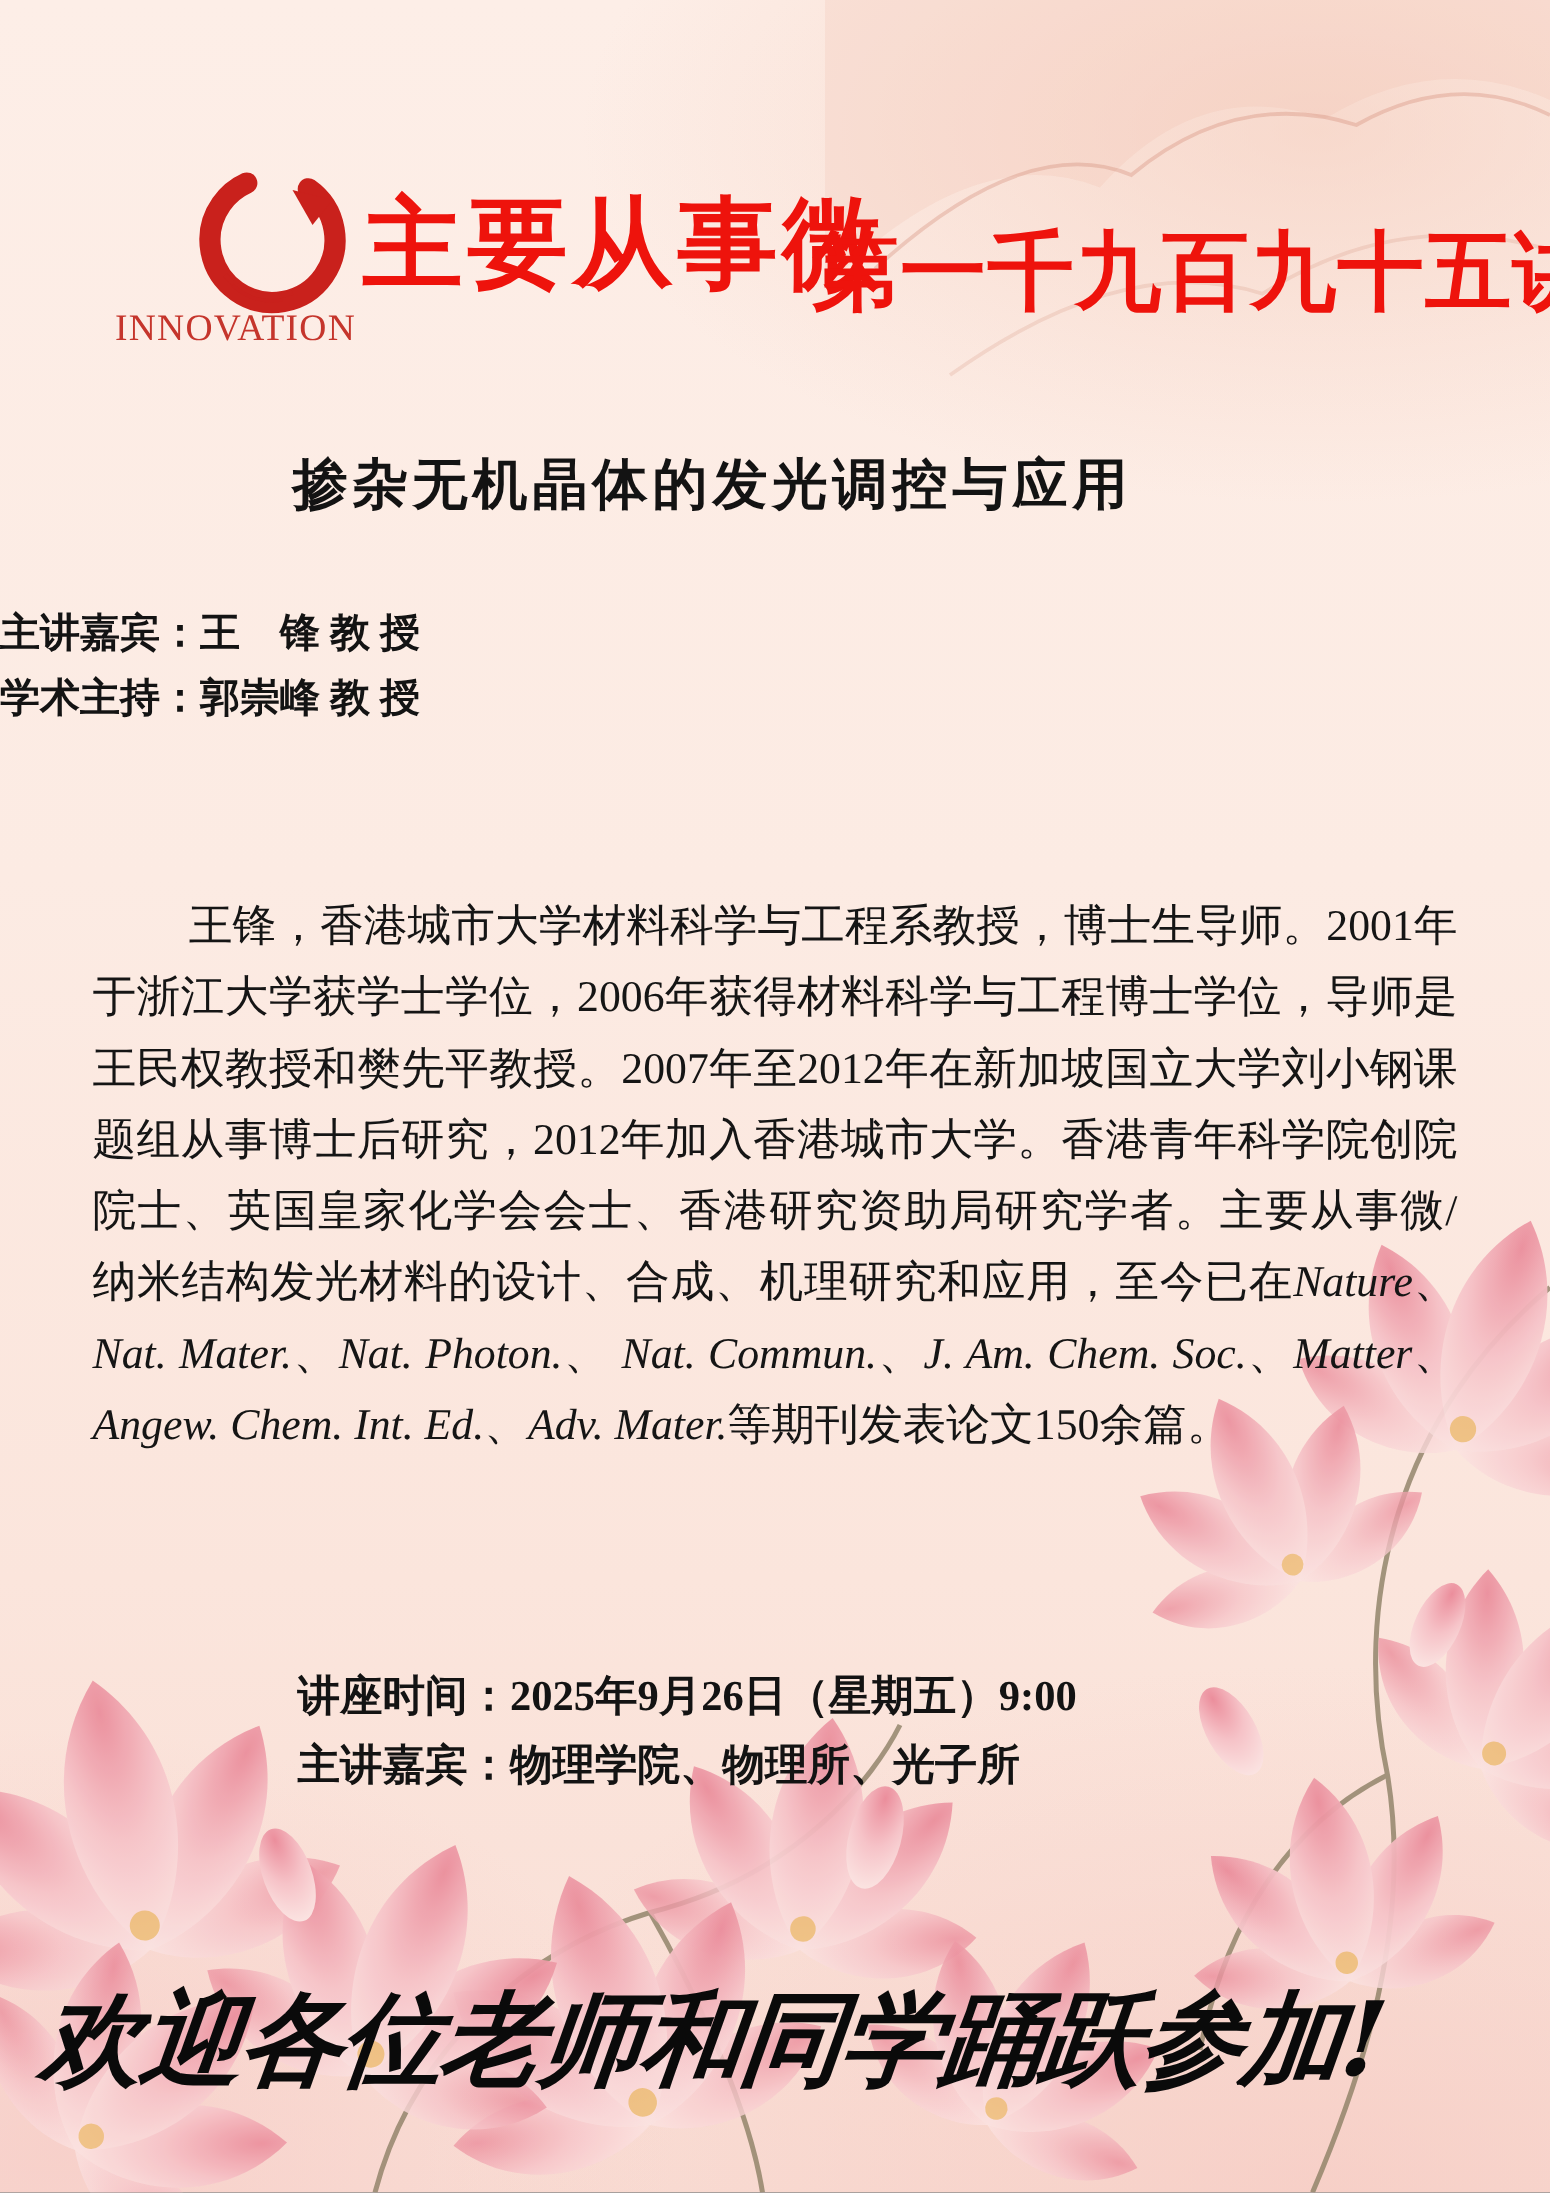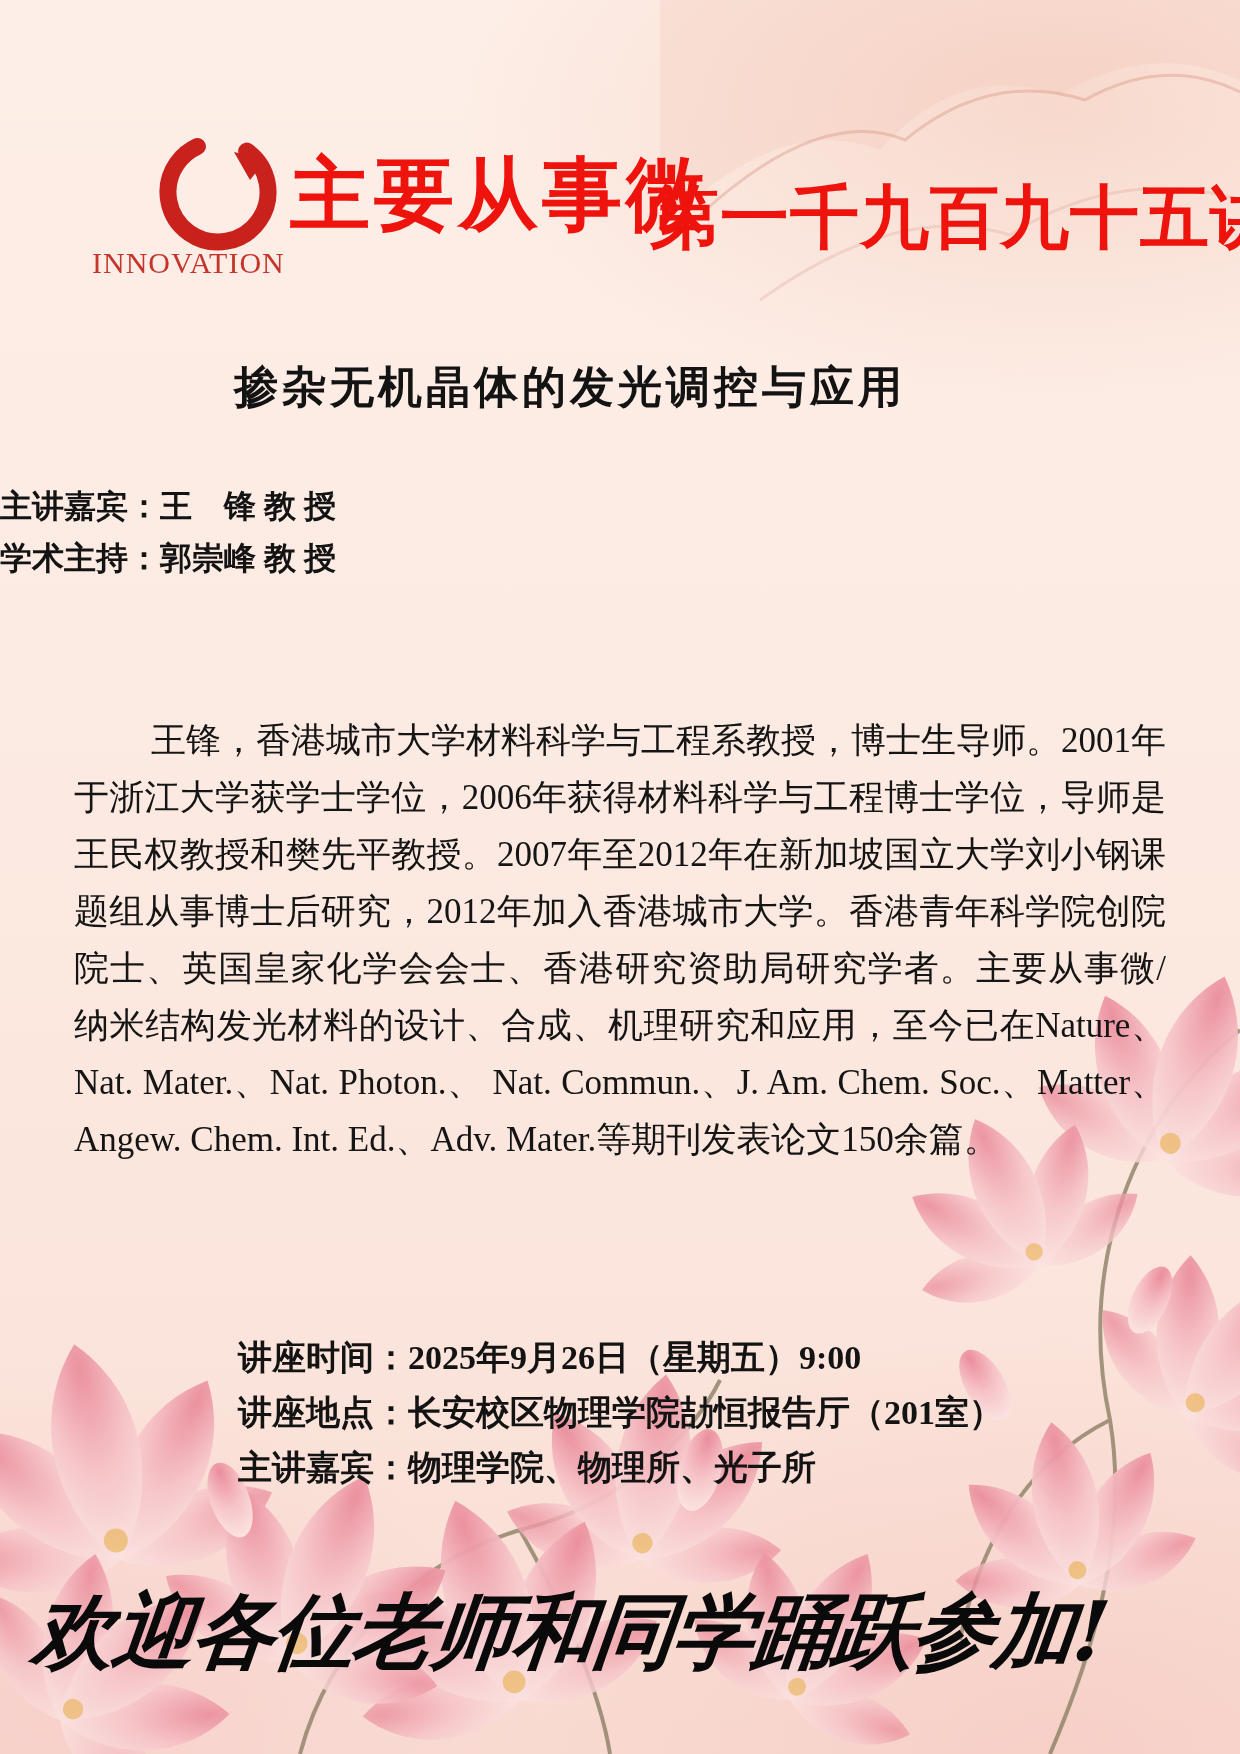--- a/index.html
+++ b/index.html
@@ -42,21 +42,21 @@
     font-size:32px;font-weight:bold;line-height:52px;color:#131313;
   }
   .speakers .row{white-space:nowrap;}
 
   
   .bio{
     position:absolute;left:74px;top:712px;width:1092px;margin:0;
     font-size:35px;line-height:57px;text-align:justify;text-indent:2.2em;color:#151515;
     font-weight:500;
   }
-  .bio .it{}
+  .bio .it{font-style:italic;}
 
   
   .details{
     position:absolute;left:238px;top:1330px;
     font-size:34px;font-weight:bold;line-height:55px;color:#131313;white-space:nowrap;
   }
 
   
   .welcome{
     position:absolute;left:0;top:1578px;width:1140px;text-align:center;
@@ -135,19 +135,18 @@
 
   <div class="speakers">
     <div class="row"><span>主讲嘉宾：</span><span>王　锋 教 授</span></div>
     <div class="row"><span>学术主持：</span><span>郭崇峰 教 授</span></div>
   </div>
 
   <p class="bio"><span>王锋，香港城市大学材料科学与工程系教授，博士生导师。2001年于浙江大学获学士学位，2006年获得材料科学与工程博士学位，导师是王民权教授和樊先平教授。2007年至2012年在新加坡国立大学刘小钢课题组从事博士后研究，2012年加入香港城市大学。香港青年科学院创院院士、英国皇家化学会会士、香港研究资助局研究学者。主要从事微/纳米结构发光材料的设计、合成、机理研究和应用，至今已在</span><span class="it">Nature</span><span>、</span><span class="it">Nat. Mater.</span><span>、</span><span class="it">Nat. Photon.</span><span>、 </span><span class="it">Nat. Commun.</span><span>、</span><span class="it">J. Am. Chem. Soc.</span><span>、</span><span class="it">Matter</span><span>、</span><span class="it">Angew. Chem. Int. Ed.</span><span>、</span><span class="it">Adv. Mater.</span><span>等期刊发表论文150余篇。</span></p>
 
   <div class="details">
     <div><span>讲座时间：</span><span>2025年9月26日（星期五）9:00</span></div>
-    <div><span>讲座地点：</span><span>长安校区物理学院劼恒报告厅（201室）</span></div>
     <div><span>主讲嘉宾：</span><span>物理学院、物理所、光子所</span></div>
   </div>
 
   <div class="welcome">欢迎各位老师和同学踊跃参加!</div>
 
 </div>
 
 </body></html>

